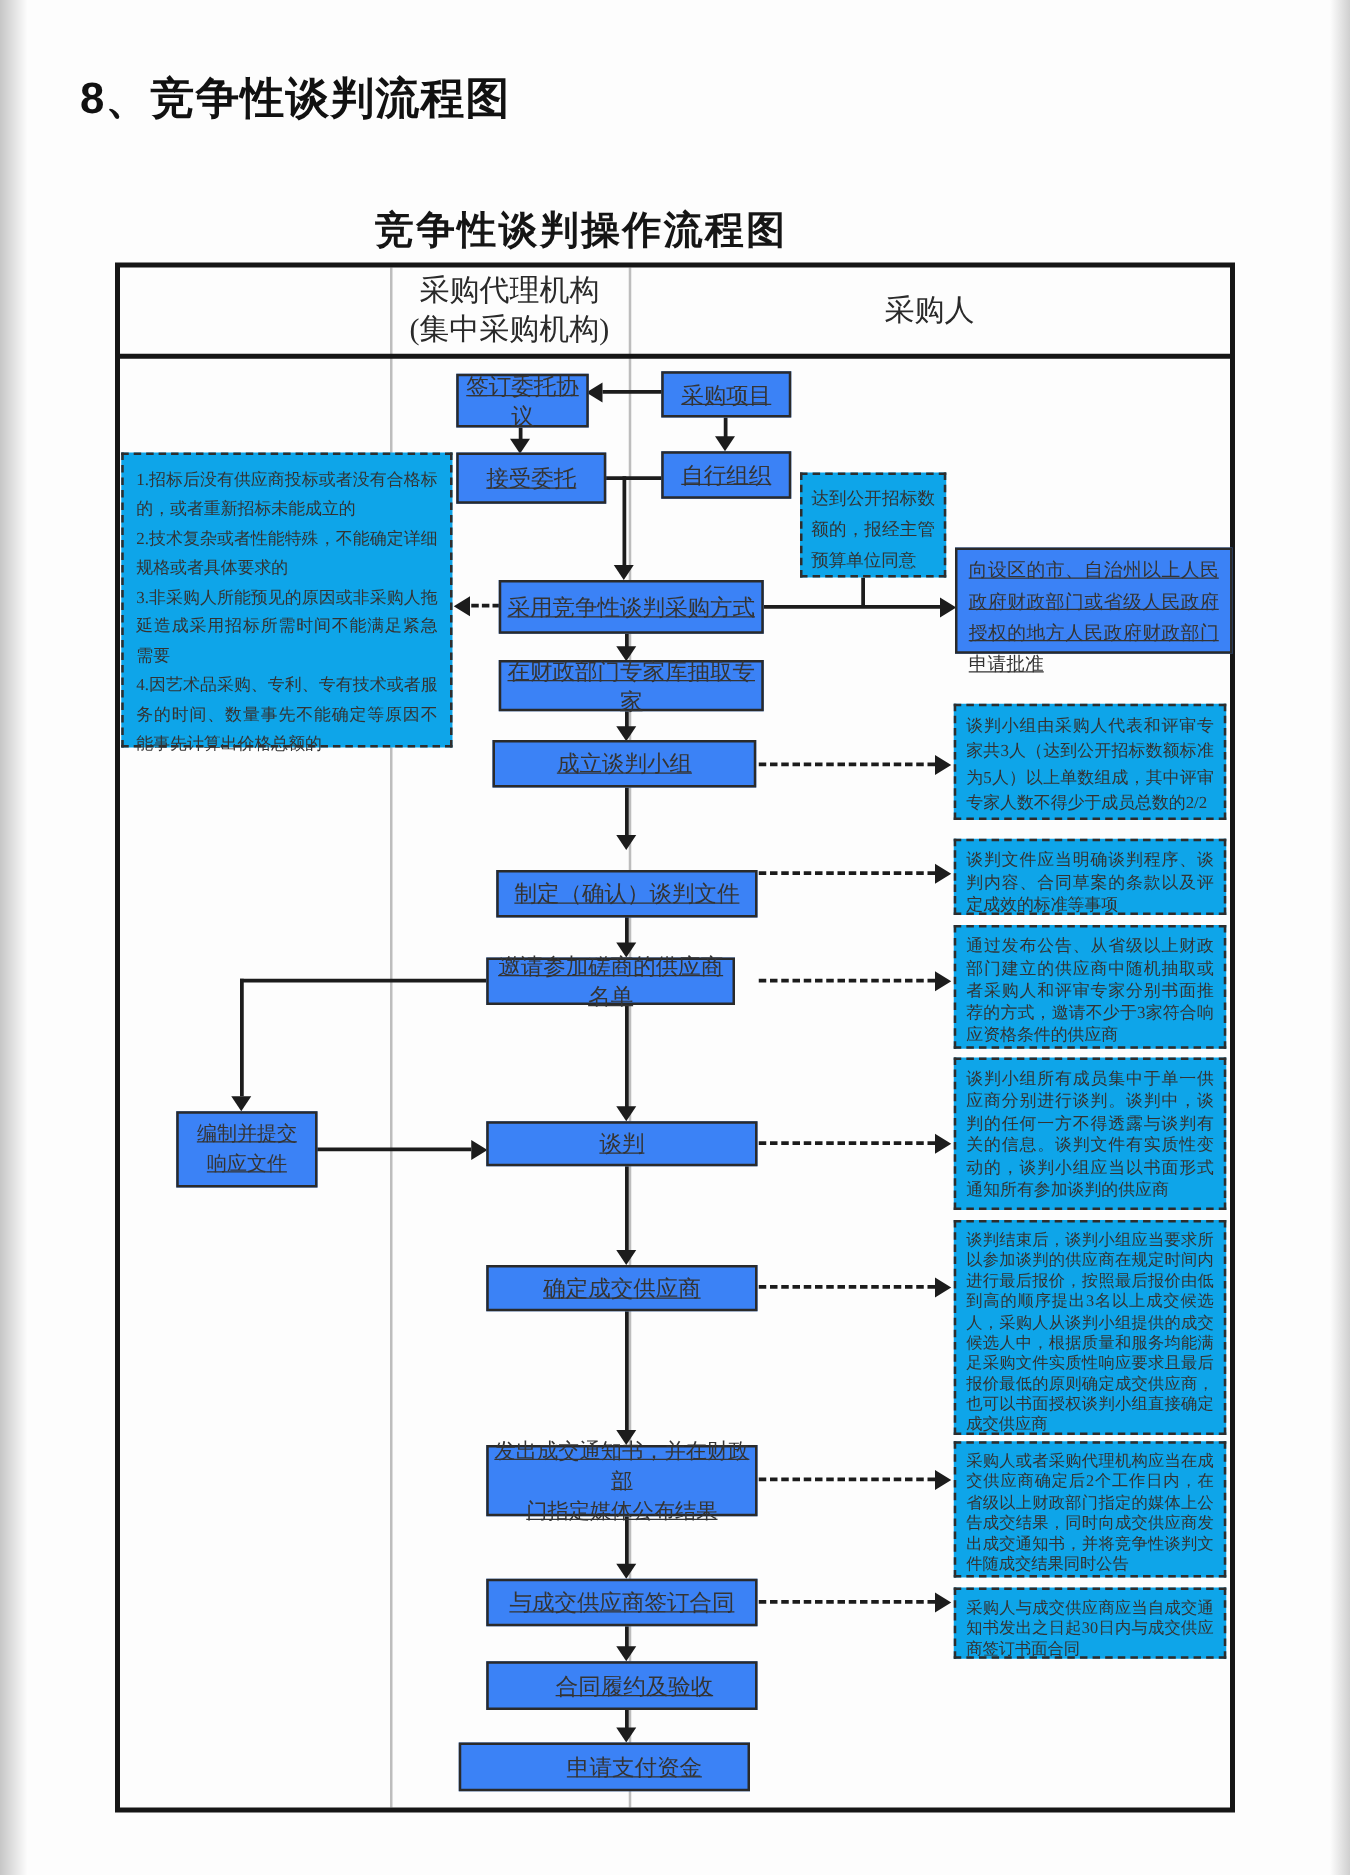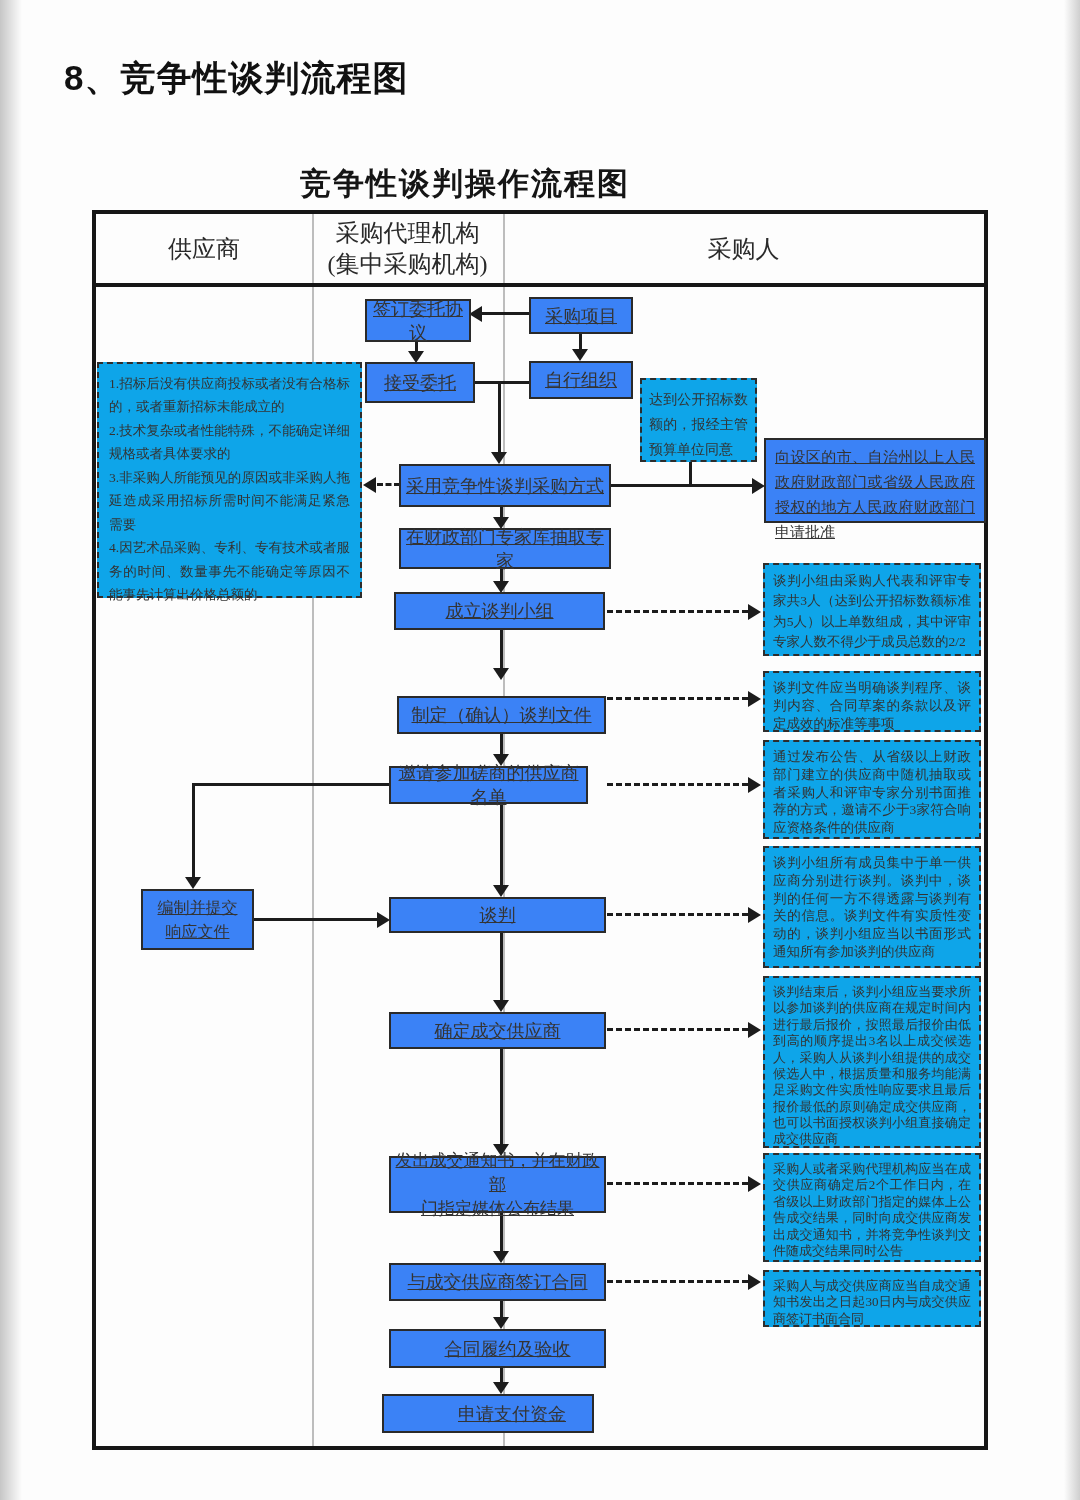--- a/index.html
+++ b/index.html
@@ -51,43 +51,42 @@
   <div class="edge edge-r"></div>
 
   <h1 class="heading">8、竞争性谈判流程图</h1>
   <div class="chart-title">竞争性谈判操作流程图</div>
 
   <div class="frame"></div>
   <div class="divider" style="left:312px;"></div>
   <div class="divider" style="left:503px;"></div>
   <div class="hdr-sep"></div>
 
-  <div class="hdr" style="left:96px;top:234px;width:216px;">供应商</div>
   <div class="hdr" style="left:312px;top:218px;width:191px;">采购代理机构
 (集中采购机构)</div>
   <div class="hdr" style="left:503px;top:234px;width:481px;">采购人</div>
 
   <div class="node" style="left:365px;top:299px;width:106px;height:43px;">签订委托协议</div>
   <div class="node" style="left:529px;top:297px;width:104px;height:37px;">采购项目</div>
-  <div class="node" style="left:365px;top:362px;width:110px;height:41px;">接受委托</div>
+  <div class="node" style="left:365px;top:362px;width:120px;height:41px;">接受委托</div>
   <div class="node" style="left:529px;top:361px;width:104px;height:38px;">自行组织</div>
   <div class="node" style="left:399px;top:464px;width:212px;height:43px;">采用竞争性谈判采购方式</div>
   <div class="node" style="left:399px;top:528px;width:212px;height:41px;">在财政部门专家库抽取专家</div>
   <div class="node" style="left:394px;top:592px;width:211px;height:38px;">成立谈判小组</div>
   <div class="node" style="left:397px;top:680px;width:209px;height:38px;margin-top:16px;">制定（确认）谈判文件</div>
   <div class="node" style="left:389px;top:766px;width:199px;height:38px;text-align:center;">邀请参加磋商的供应商名单</div>
   <div class="node node--sm" style="left:141px;top:889px;width:113px;height:61px;">编制并提交
 响应文件</div>
   <div class="node" style="left:389px;top:897px;width:217px;height:36px;">谈判</div>
   <div class="node" style="left:389px;top:1012px;width:217px;height:37px;">确定成交供应商</div>
   <div class="node node--md" style="left:389px;top:1156px;width:217px;height:57px;">发出成交通知书，并在财政部
 门指定媒体公布结果</div>
   <div class="node" style="left:389px;top:1263px;width:217px;height:38px;">与成交供应商签订合同</div>
   <div class="node" style="left:389px;top:1329px;width:217px;height:39px;padding-left:20px;">合同履约及验收</div>
-  <div class="node" style="left:382px;top:1394px;width:212px;height:39px;padding-left:48px;">申请支付资金</div>
+  <div class="node" style="left:367px;top:1394px;width:233px;height:39px;padding-left:48px;">申请支付资金</div>
   <div class="node node--para" style="left:764px;top:438px;width:222px;height:85px;">向设区的市、自治州以上人民政府财政部门或省级人民政府授权的地方人民政府财政部门申请批准</div>
 
   <div class="note note--reasons" style="left:97px;top:362px;width:265px;height:236px;">1.招标后没有供应商投标或者没有合格标的，或者重新招标未能成立的
 2.技术复杂或者性能特殊，不能确定详细规格或者具体要求的
 3.非采购人所能预见的原因或非采购人拖延造成采用招标所需时间不能满足紧急需要
 4.因艺术品采购、专利、专有技术或者服务的时间、数量事先不能确定等原因不能事先计算出价格总额的</div>
   <div class="note note--threshold" style="left:640px;top:378px;width:117px;height:84px;">达到公开招标数额的，报经主管预算单位同意</div>
   <div class="note note--roomy" style="left:763px;top:563px;width:218px;height:93px;">谈判小组由采购人代表和评审专家共3人（达到公开招标数额标准为5人）以上单数组成，其中评审专家人数不得少于成员总数的2/2</div>
   <div class="note" style="left:763px;top:671px;width:218px;height:61px;">谈判文件应当明确谈判程序、谈判内容、合同草案的条款以及评定成效的标准等事项</div>
   <div class="note" style="left:763px;top:740px;width:218px;height:99px;">通过发布公告、从省级以上财政部门建立的供应商中随机抽取或者采购人和评审专家分别书面推荐的方式，邀请不少于3家符合响应资格条件的供应商</div>

